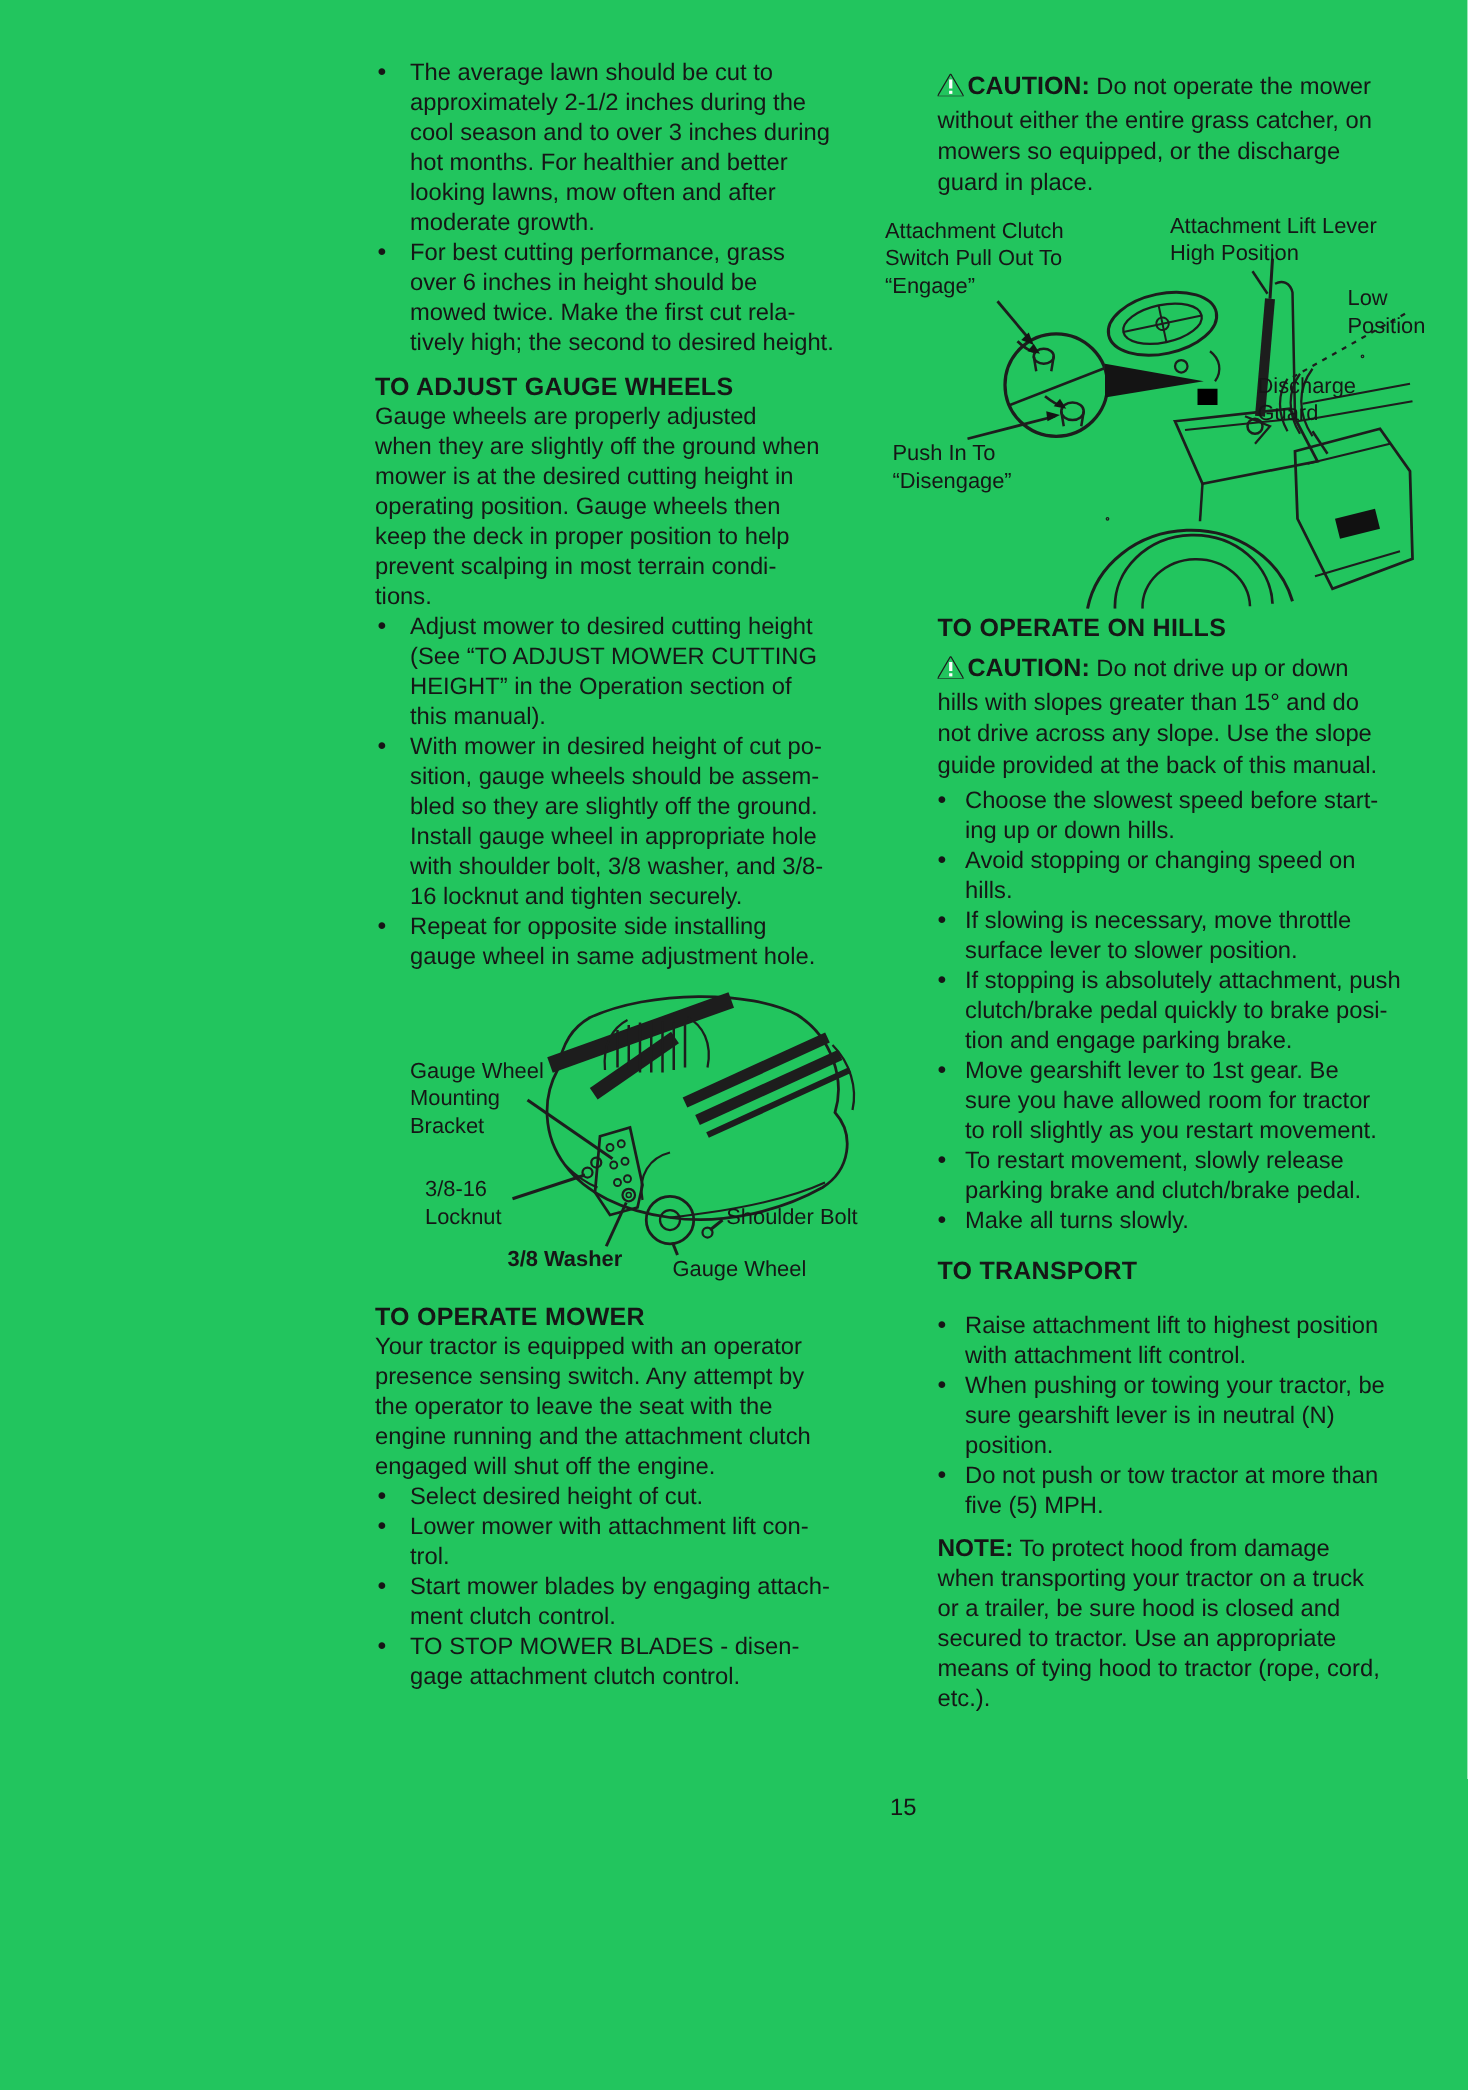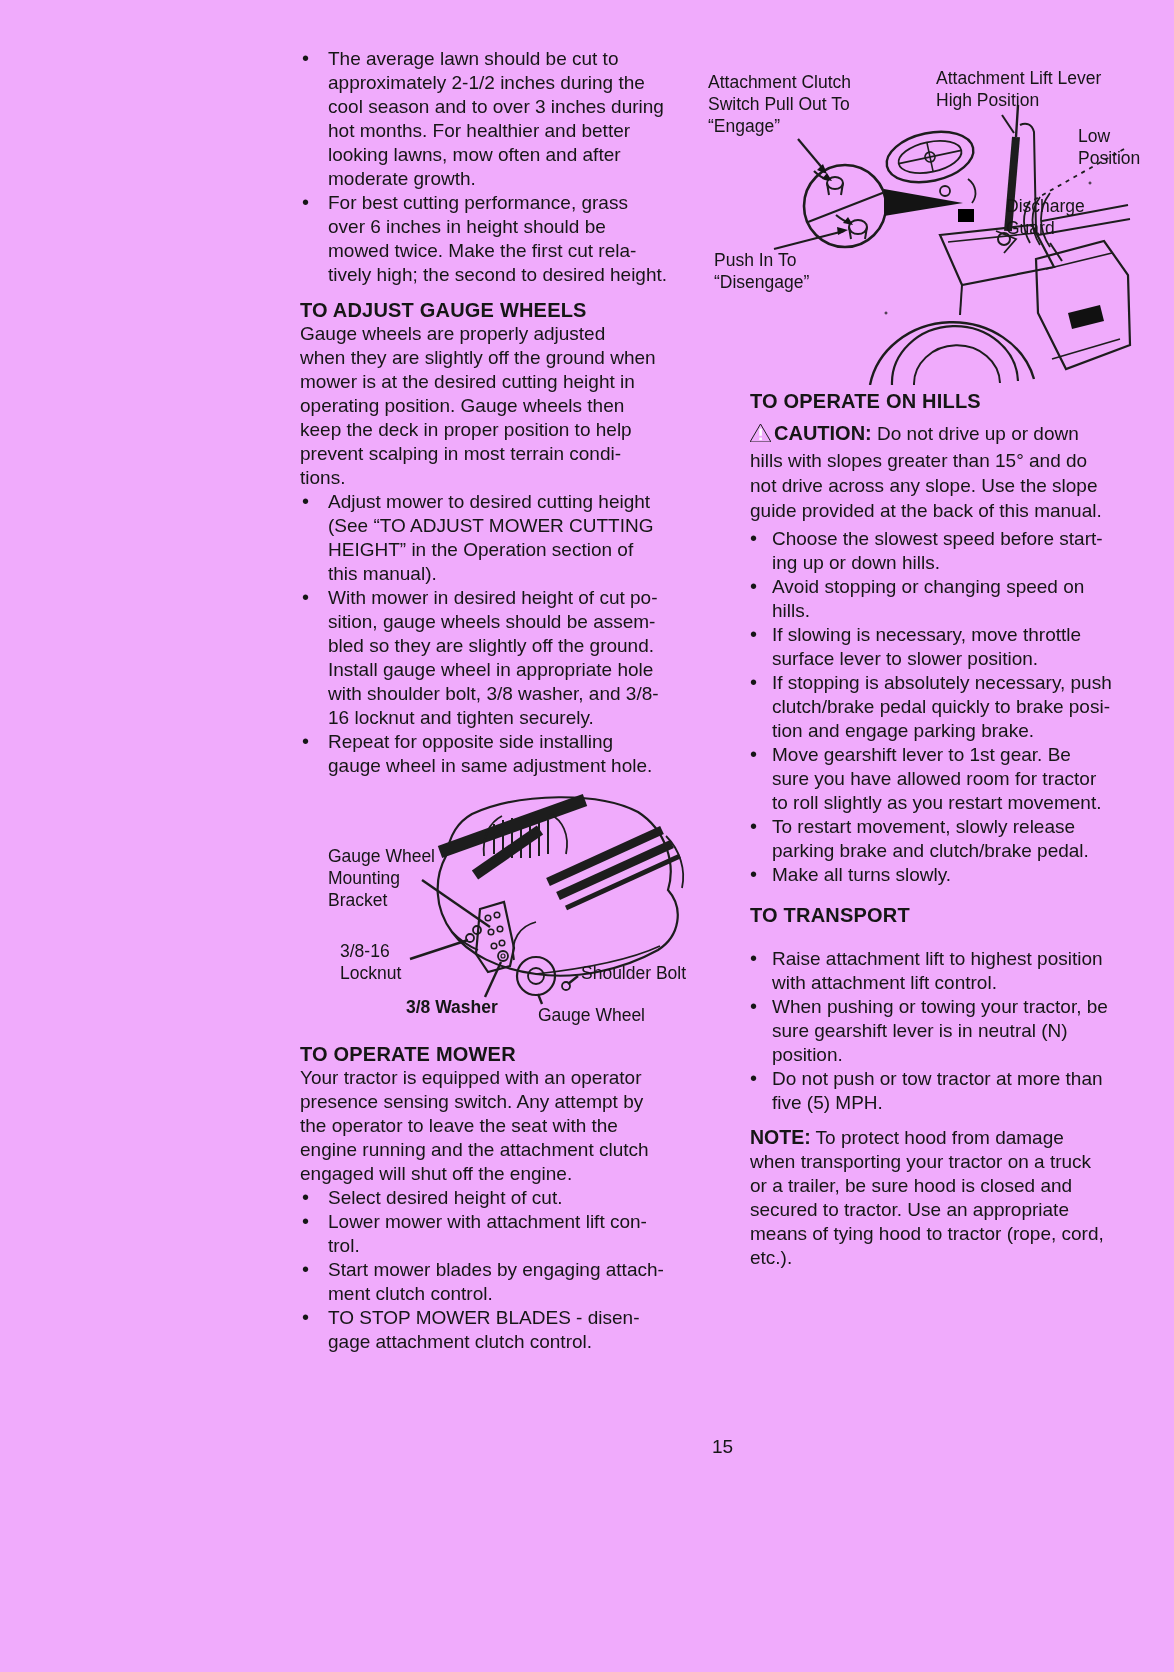--- a/index.html
+++ b/index.html
@@ -1,17 +1,17 @@
 <!DOCTYPE html>
 <html><head>
 <meta charset="utf-8">
 <style>
   html,body{margin:0;padding:0;background:#ffffff;}
   .page{
-    position:relative;width:1174px;height:1672px;background:#f0abfc;
+    position:relative;width:1174px;height:1672px;background:#22c55e;
     font-family:"Liberation Sans","DejaVu Sans",sans-serif;color:#161616;
     overflow:hidden;
   }
   .col{position:absolute;}
   .col-left{left:300px;top:47px;width:398px;font-size:19px;line-height:24px;}
   .col-right{left:750px;top:57px;width:382px;font-size:19px;line-height:24px;}
   p,h2{margin:0;padding:0;}
   .pre{white-space:pre-line;}
   .b{position:relative;padding-left:28px;}
   .b::before{content:"\2022";position:absolute;left:2px;top:-1px;font-size:20px;}
@@ -147,20 +147,28 @@
     <div class="b pre">Select desired height of cut.</div>
     <div class="b pre">Lower mower with attachment lift con-
 trol.</div>
     <div class="b pre">Start mower blades by engaging attach-
 ment clutch control.</div>
     <div class="b pre">TO STOP MOWER BLADES - disen-
 gage attachment clutch control.</div>
   </div>
 
   <div class="col col-right">
+    <p class="caut"><span class="tri"><svg width="21" height="18" viewBox="0 0 21 18">
+            <path d="M10.5 0 L21 18 H0 Z" fill="#141414" stroke="none"></path>
+            <rect x="9.3" y="4.6" width="2.6" height="7.2" fill="#ffffff" stroke="none"></rect>
+            <rect x="9.3" y="13.6" width="2.6" height="2.5" fill="#ffffff" stroke="none"></rect>
+          </svg></span><b>CAUTION:</b> <span class="pre">Do not operate the mower
+without either the entire grass catcher, on
+mowers so equipped, or the discharge
+guard in place.</span></p>
 
     <div class="fig fig-tractor" style="margin-left:-50px;">
       <svg class="art" width="440" height="322" viewBox="0 0 440 322">
 
         <circle cx="145" cy="143" r="41" stroke-width="2.6"></circle>
         <line x1="108" y1="159" x2="185" y2="129" stroke-width="2"></line>
 
         <ellipse cx="135" cy="120" rx="8" ry="6" stroke-width="2"></ellipse>
         <path d="M127,120 L129,132 M143,120 L141,132" stroke-width="2"></path>
         <ellipse cx="158" cy="164" rx="9" ry="7" stroke-width="2"></ellipse>
@@ -247,21 +255,21 @@
 not drive across any slope. Use the slope
 guide provided at the back of this manual.</span></p>
 
     <div class="hills-list">
       <div class="b pre">Choose the slowest speed before start-
 ing up or down hills.</div>
       <div class="b pre">Avoid stopping or changing speed on
 hills.</div>
       <div class="b pre">If slowing is necessary, move throttle
 surface lever to slower position.</div>
-      <div class="b pre">If stopping is absolutely necessary, push
+      <div class="b pre">If stopping is absolutely attachment, push
 clutch/brake pedal quickly to brake posi-
 tion and engage parking brake.</div>
       <div class="b pre">Move gearshift lever to 1st gear. Be
 sure you have allowed room for tractor
 to roll slightly as you restart movement.</div>
       <div class="b pre">To restart movement, slowly release
 parking brake and clutch/brake pedal.</div>
       <div class="b pre">Make all turns slowly.</div>
     </div>
 

